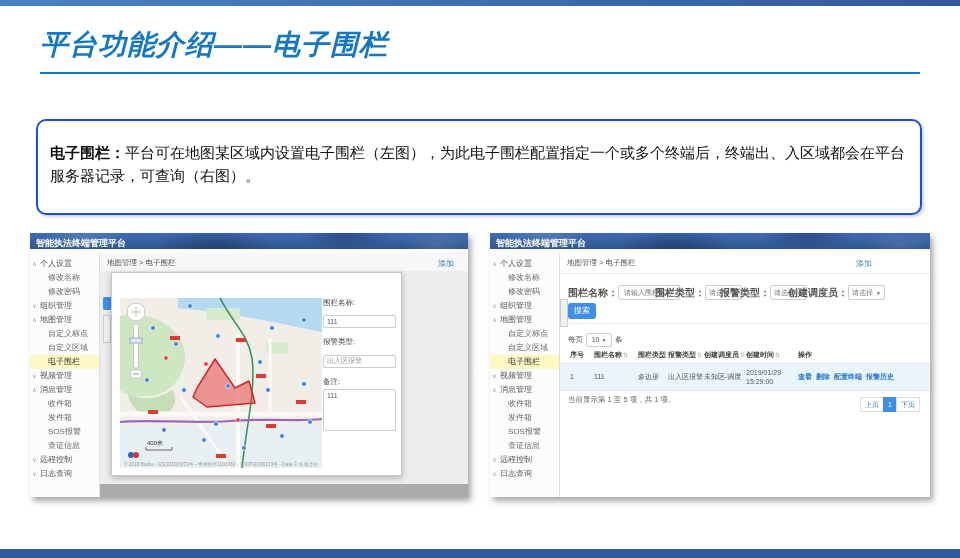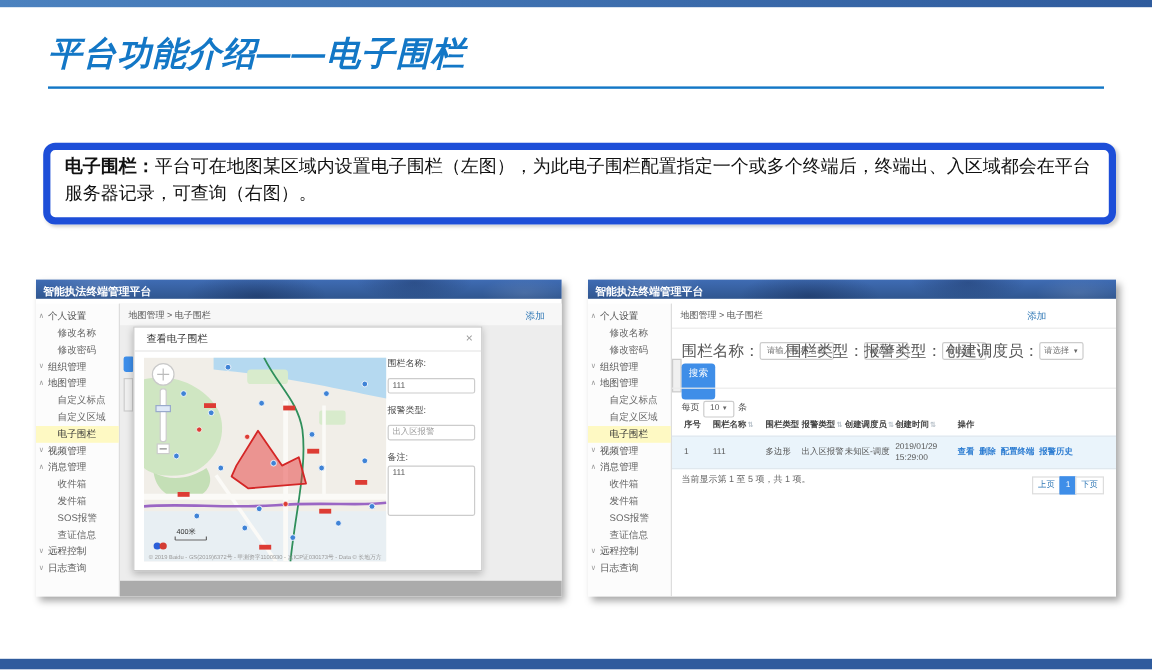--- a/index.html
+++ b/index.html
@@ -3,22 +3,22 @@
 <meta charset="utf-8">
 <style>
   html,body{margin:0;padding:0;}
   body{width:960px;height:558px;position:relative;background:#fff;overflow:hidden;
        font-family:"Liberation Sans","DejaVu Sans",sans-serif;}
   
   .topbar{position:absolute;left:0;top:0;width:960px;height:6px;background:linear-gradient(90deg,#4c82bf,#2f5b9d);}
   .botbar{position:absolute;left:0;top:549px;width:960px;height:9px;background:#2f5b9d;}
   .slide-title{position:absolute;left:40px;top:26px;font-size:28px;font-weight:bold;color:#1377c6;letter-spacing:1px;font-style:italic;}
   .title-rule{position:absolute;left:40px;top:72px;width:880px;height:2px;background:#1377c6;}
-  .intro-box{position:absolute;left:36px;top:119px;width:858px;height:52px;border:6px solid #1d4ed8;border-radius:10px;
-             padding:2px 12px;font-size:15px;line-height:1.55;color:#111;box-shadow:2px 2px 3px rgba(0,0,0,.18);}
+  .intro-box{position:absolute;left:36px;top:119px;width:858px;height:52px;border:2px solid #1d4ed8;border-radius:10px;
+             padding:20px 12px;font-size:15px;line-height:1.55;color:#111;box-shadow:2px 2px 3px rgba(0,0,0,.18);}
   .intro-box b{font-weight:bold;}
   
   .panel{position:absolute;top:233px;height:264px;background:#fff;box-shadow:3px 4px 6px rgba(0,0,0,.35);}
   .panel.left{left:30px;width:438px;}
   .panel.right{left:490px;width:440px;}
   .app-header{position:absolute;left:0;top:0;right:0;height:16px;
     background:
       radial-gradient(ellipse 70px 26px at 12% 30%, rgba(255,255,255,.12), transparent 60%),
       radial-gradient(ellipse 90px 30px at 42% 85%, rgba(8,22,55,.35), transparent 65%),
       radial-gradient(ellipse 80px 26px at 72% 15%, rgba(8,22,55,.30), transparent 60%),
@@ -50,25 +50,25 @@
   .mlabel{font-size:7.5px;font-weight:normal;color:#444;margin:0 0 2px 0;}
   .minput{width:100%;box-sizing:border-box;height:13px;border:1px solid #ccc;border-radius:2px;font-size:7px;padding:1px 3px;color:#555;background:#fff;font-family:inherit;}
   .minput.dim{color:#9a9a9a;}
   .mtext{width:100%;box-sizing:border-box;height:42px;border:1px solid #ccc;border-radius:2px;font-size:7px;padding:2px 3px;color:#555;resize:none;font-family:inherit;}
   .gap1{margin-top:9px;} .gap2{margin-top:9px;}
   
   .panel.right .content{background:#fff;}
   .panel.right .crumb-band{position:absolute;left:0;top:0;right:0;height:20px;border-bottom:1px solid #ececec;}
   .panel.right .addlink{right:58px;}
   .fgroup{position:absolute;top:32px;height:15px;white-space:nowrap;}
-  .flabel{font-size:13px;color:#555;vertical-align:top;line-height:15px;}
+  .flabel{font-size:10px;color:#555;vertical-align:top;line-height:15px;font-weight:bold;}
   .finput{width:62px;height:15px;box-sizing:border-box;border:1px solid #ccc;border-radius:2px;font-size:7px;padding:1px 5px;color:#555;vertical-align:top;font-family:inherit;}
   .fselect{display:inline-block;box-sizing:border-box;height:15px;line-height:13px;border:1px solid #ccc;border-radius:2px;font-size:7px;color:#777;padding:0 3px;vertical-align:top;cursor:pointer;background:#fff;}
   .fselect .car{font-size:5px;color:#666;margin-left:3px;}
-  .search-btn{position:absolute;left:8px;top:50px;width:28px;height:30px;line-height:15px;text-align:center;
+  .search-btn{position:absolute;left:8px;top:50px;width:28px;height:16px;line-height:15px;text-align:center;
               background:#3f8ee8;color:#fff;font-size:8px;border-radius:3px;cursor:pointer;}
   .divider{position:absolute;left:0;right:0;top:70px;border-top:1px solid #ececec;}
   .pagesize{position:absolute;left:8px;top:80px;font-size:7.5px;color:#555;height:14px;line-height:14px;}
   .ps-box{display:inline-block;box-sizing:border-box;width:26px;height:14px;line-height:12px;border:1px solid #ccc;border-radius:2px;
           font-size:7px;color:#555;text-align:center;margin:0 3px;cursor:pointer;background:#fff;}
   .ps-box .car{font-size:5px;color:#666;}
   .thead{position:absolute;left:0;right:0;top:94px;height:16px;}
   .trow{position:absolute;left:0;right:0;top:110px;height:26px;background:#eaf4fb;border-top:1px solid #e0e8ee;border-bottom:1px solid #e0e8ee;}
   .tcell{position:absolute;top:0;font-size:7px;color:#555;line-height:16px;white-space:nowrap;overflow:hidden;}
   .thead .tcell{font-weight:bold;color:#444;}
@@ -164,24 +164,20 @@
     </div>
   <div class="content">
     <div class="crumb-band"></div>
     <div class="crumb">地图管理 &gt; 电子围栏</div>
     <div class="addlink">添加</div>
     <div class="search-sliver"></div>
     <div class="vtab"></div>
     <div class="gray-strip"></div>
 
     <div class="modal">
-      <div class="modal-head">
-        <span class="modal-title">查看电子围栏</span>
-        <span class="modal-close">×</span>
-      </div>
 
       <svg class="modal-map" viewBox="0 0 202 170">
         <rect x="0" y="0" width="202" height="170" fill="#f1eee8"></rect>
         <path d="M58,0 L202,0 L202,34 C160,26 120,16 58,10 Z" fill="#b5d9f0"></path>
         <g>
           <path d="M0,18 C28,12 52,26 62,44 C70,62 62,84 44,94 C26,102 6,98 0,92 Z" fill="#cfe6c2"></path>
           <path d="M8,96 C24,104 40,100 52,92 C60,104 52,116 38,118 C22,120 10,110 8,96 Z" fill="#c4dfb6"></path>
           <rect x="86" y="10" width="34" height="12" rx="3" fill="#d8ebcc"></rect>
           <rect x="146" y="44" width="22" height="12" rx="2" fill="#d8ebcc"></rect>
         </g>

